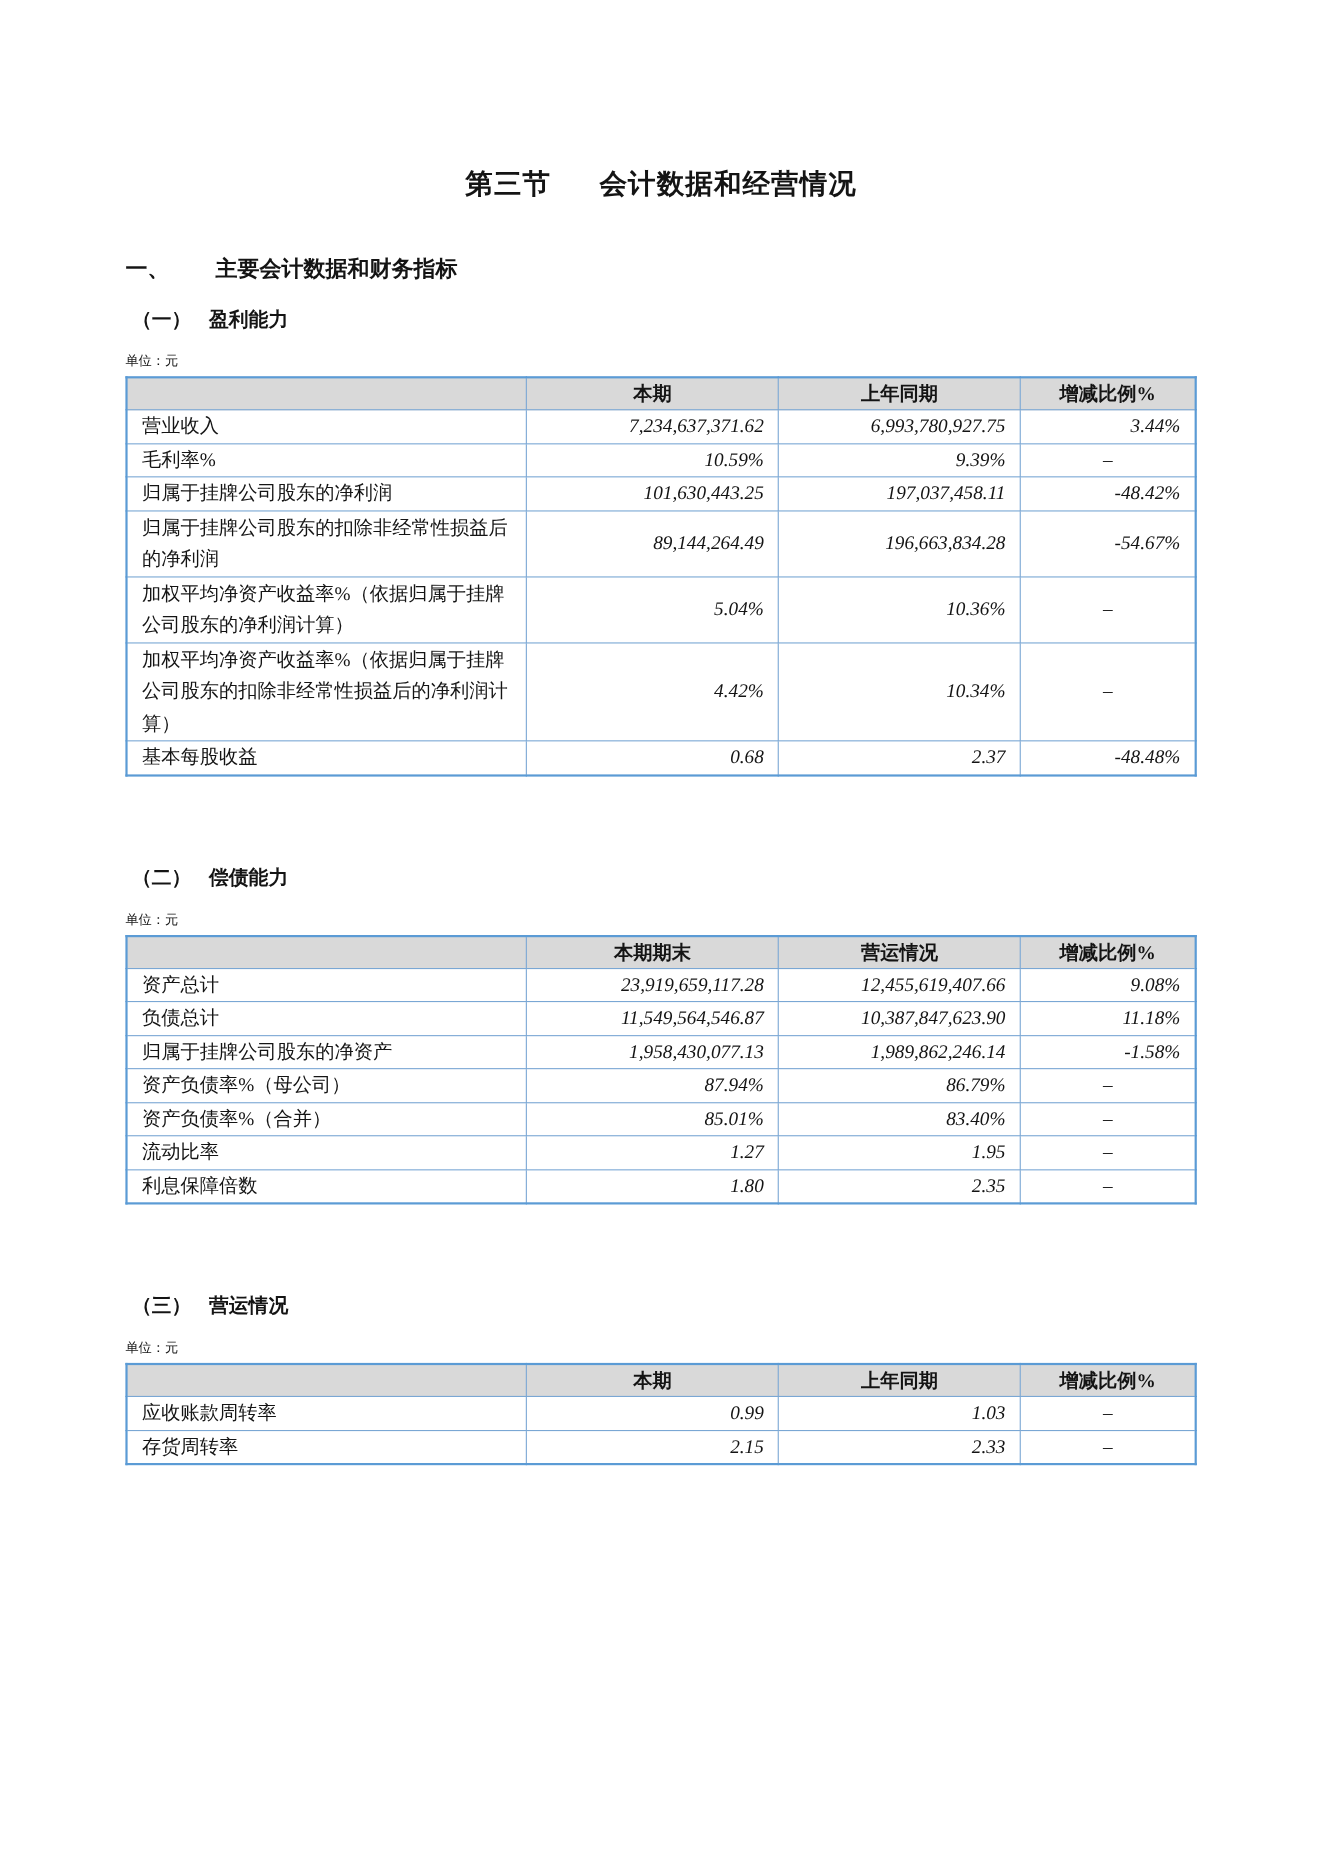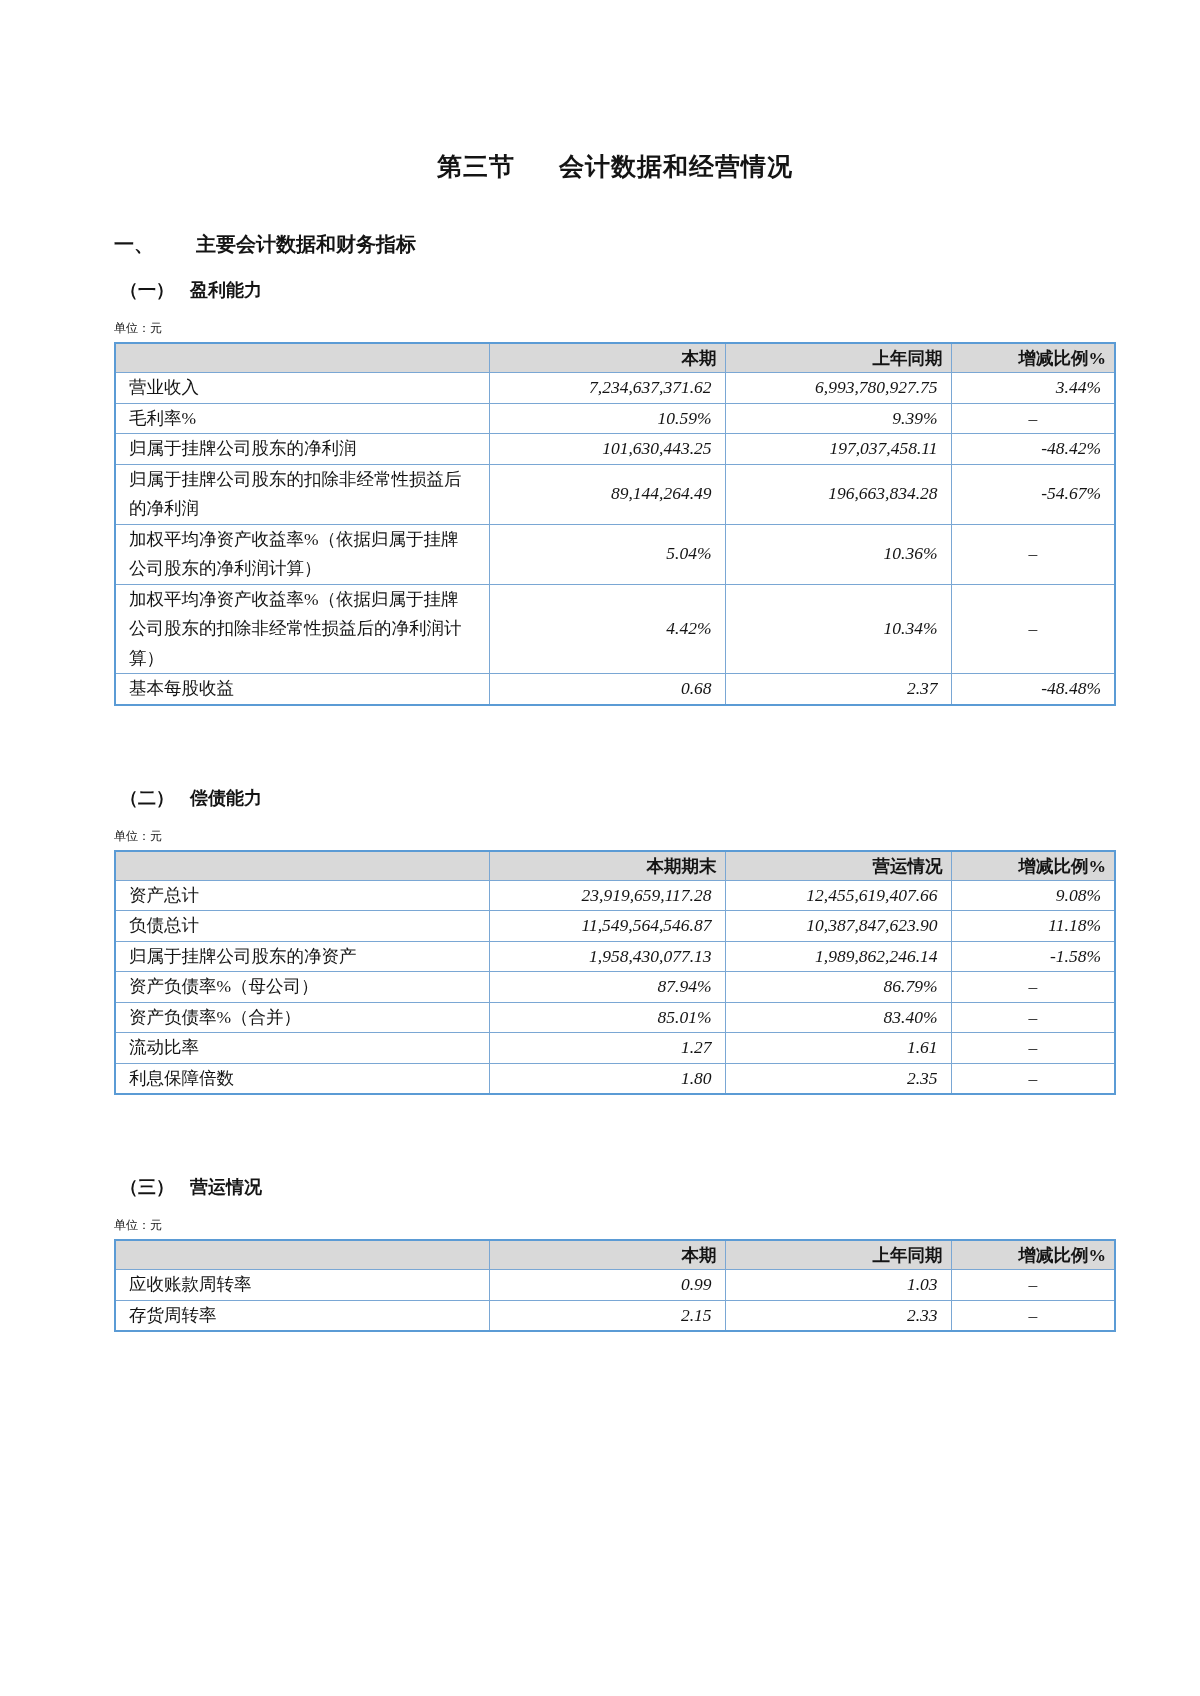--- a/index.html
+++ b/index.html
@@ -7,21 +7,21 @@
     --inner-border:#7aa7d4;
     --header-bg:#d9d9d9;
     --ink:#141414;
   }
   html,body{margin:0;padding:0;}
   body{
     width:1200px;height:1696px;background:#ffffff;color:var(--ink);
     font-family:"Liberation Serif","DejaVu Serif",serif;
     overflow:hidden;
   }
-  .content{padding:150px 84px 0 114px;}
+  .content{padding:150px 112px 0 114px;}
 
   .doc-title{
     display:flex;justify-content:center;align-items:baseline;gap:44px;
     font-size:25px;font-weight:bold;margin:0 0 48px 0;letter-spacing:1px;
   }
 
   .h1{
     display:flex;align-items:baseline;
     font-size:20px;font-weight:bold;margin:0 0 20px 0;
   }
@@ -43,21 +43,21 @@
   table.fin{
     width:100%;border-collapse:collapse;table-layout:fixed;
     font-size:17.5px;
     border:2px solid var(--outer-border);
   }
   table.fin th,table.fin td{
     border:1px solid var(--inner-border);
   }
   table.fin th{
     background:var(--header-bg);
-    font-weight:bold;text-align:right;
+    font-weight:bold;text-align:center;
     height:26px;padding:1px 8px;
     font-size:17.5px;
   }
   table.fin td{
     padding:0 13px;line-height:29.5px;vertical-align:middle;
   }
   td.label{text-align:left;}
   td.num{text-align:right;font-style:italic;}
   td.dash{text-align:center;}
   td.vtop{vertical-align:top;}
@@ -194,21 +194,21 @@
             </tr>
             <tr>
               <td class="label">资产负债率%（合并）</td>
               <td class="num">85.01%</td>
               <td class="num">83.40%</td>
               <td class="dash">–</td>
             </tr>
             <tr>
               <td class="label">流动比率</td>
               <td class="num">1.27</td>
-              <td class="num">1.61</td>
+              <td class="num">1.95</td>
               <td class="dash">–</td>
             </tr>
             <tr>
               <td class="label">利息保障倍数</td>
               <td class="num">1.80</td>
               <td class="num">2.35</td>
               <td class="dash">–</td>
             </tr>
           </tbody>
     </table>

